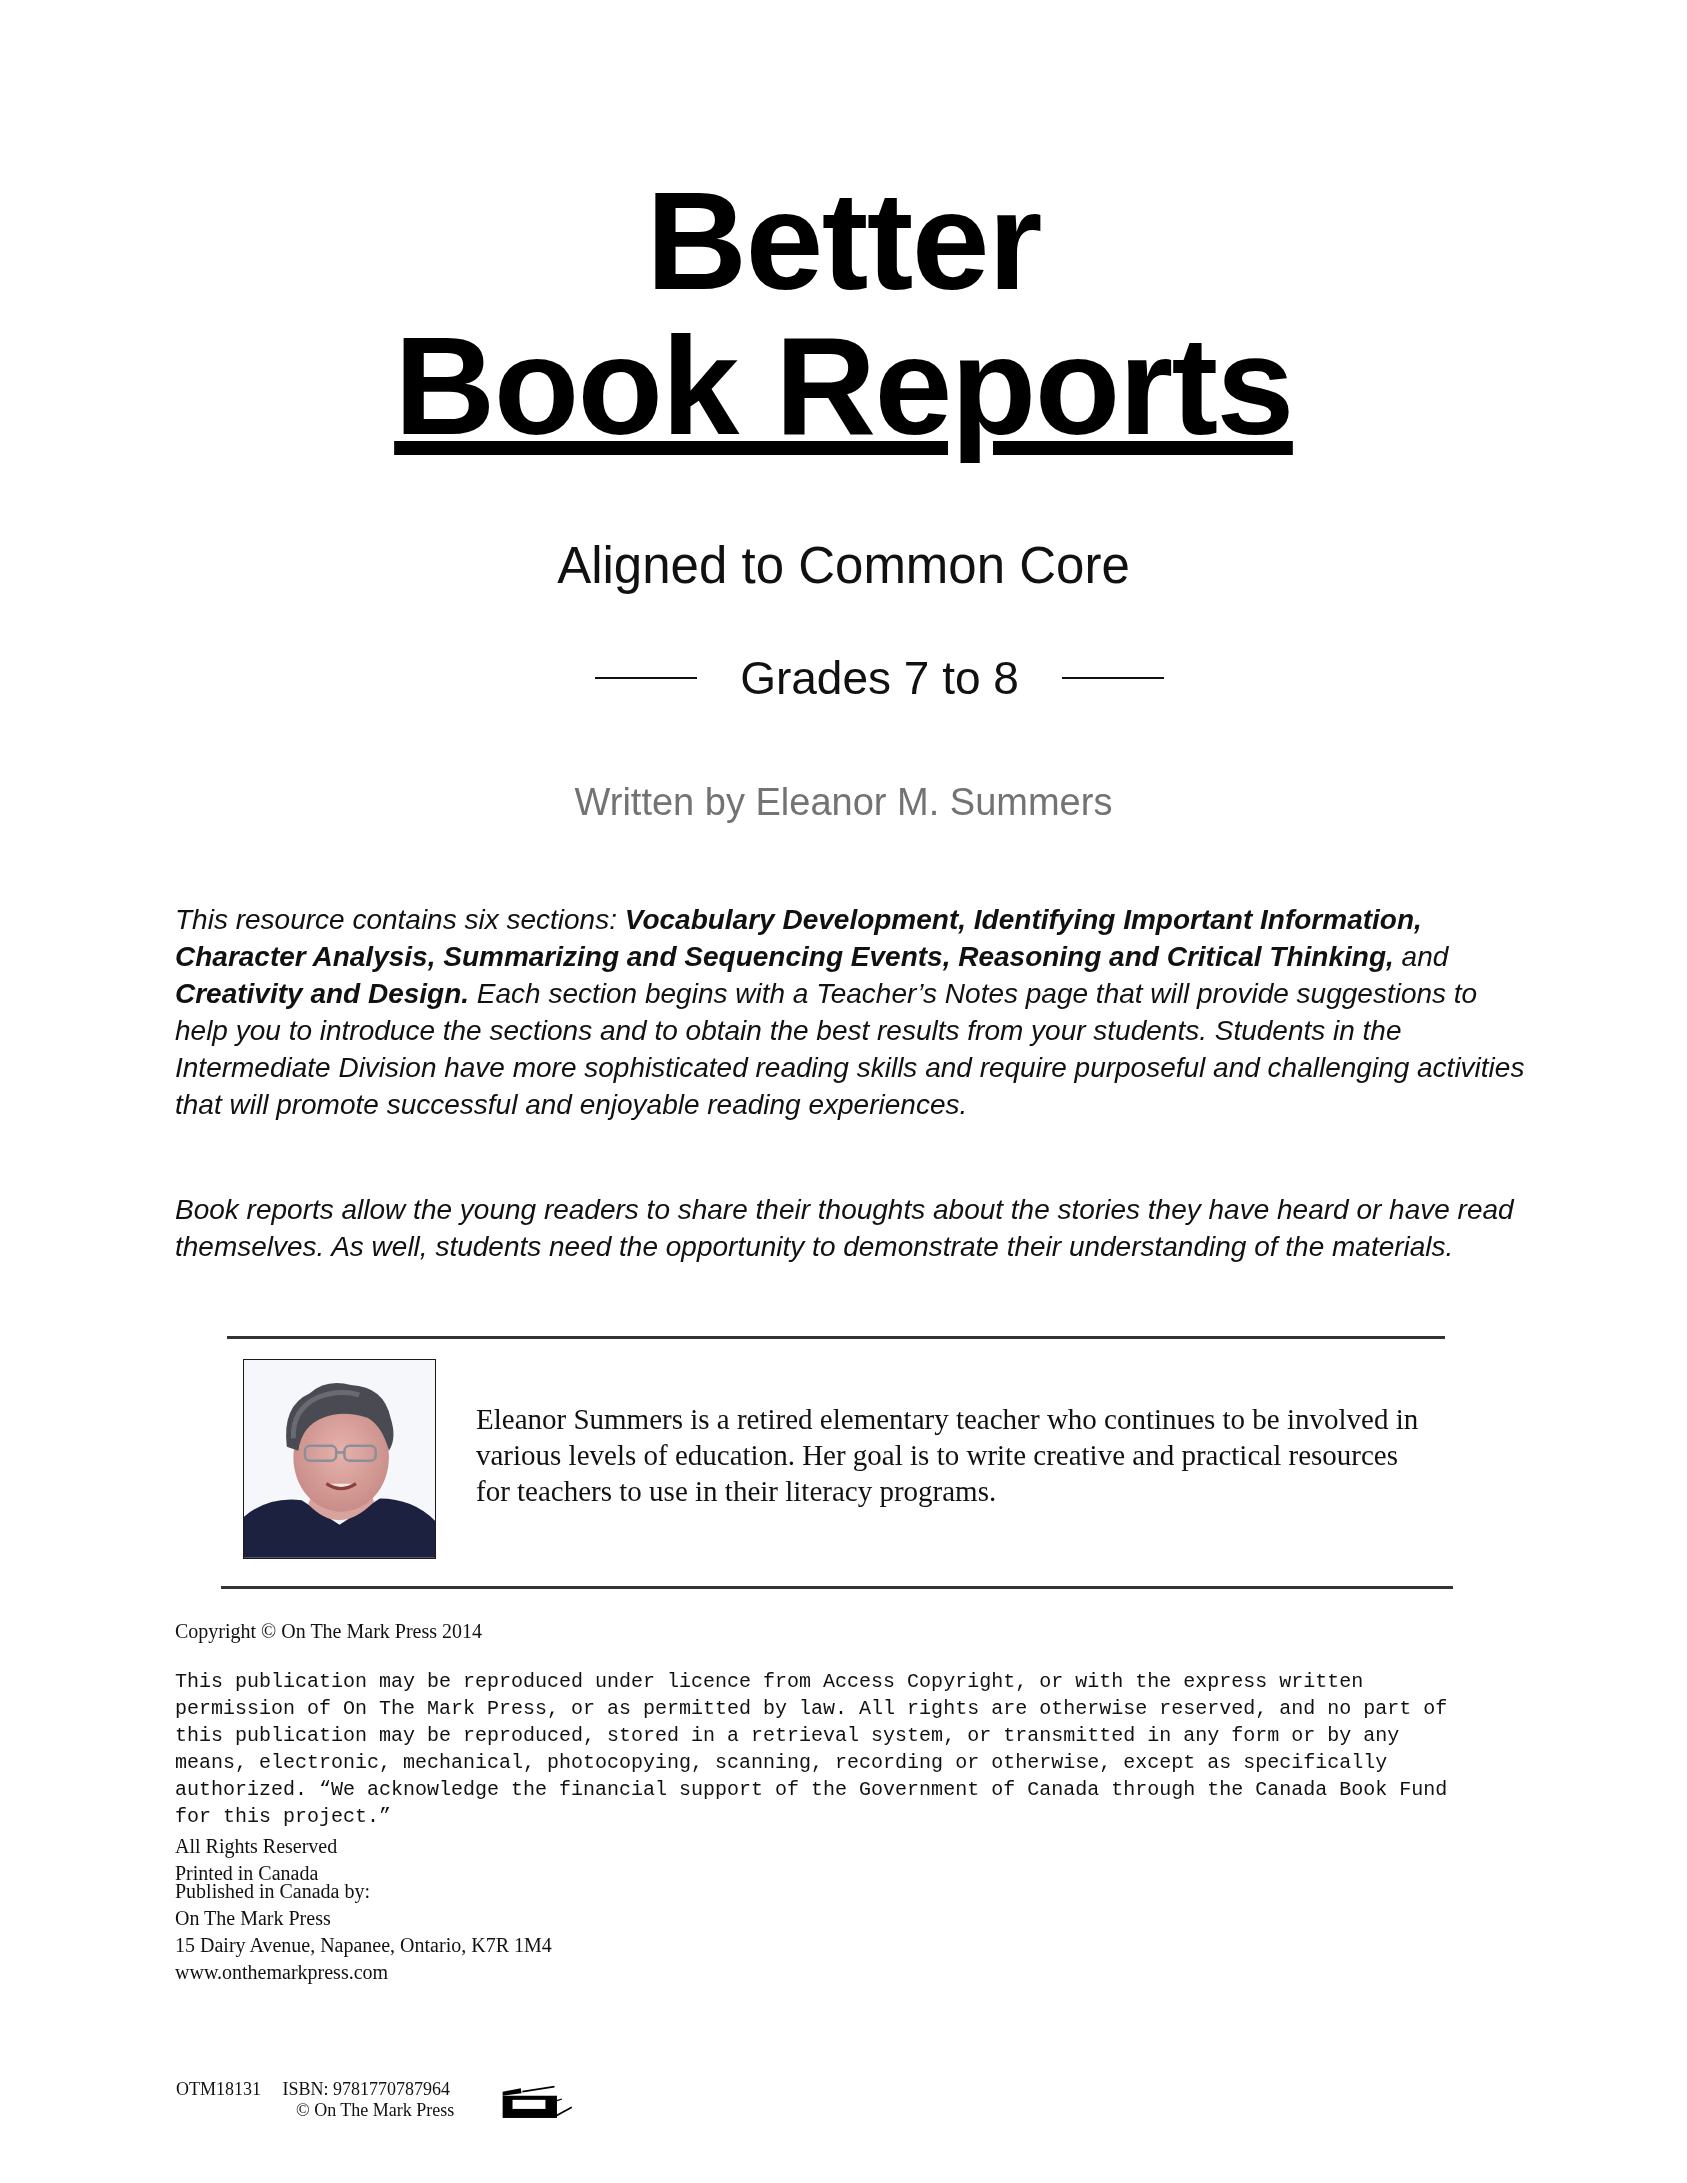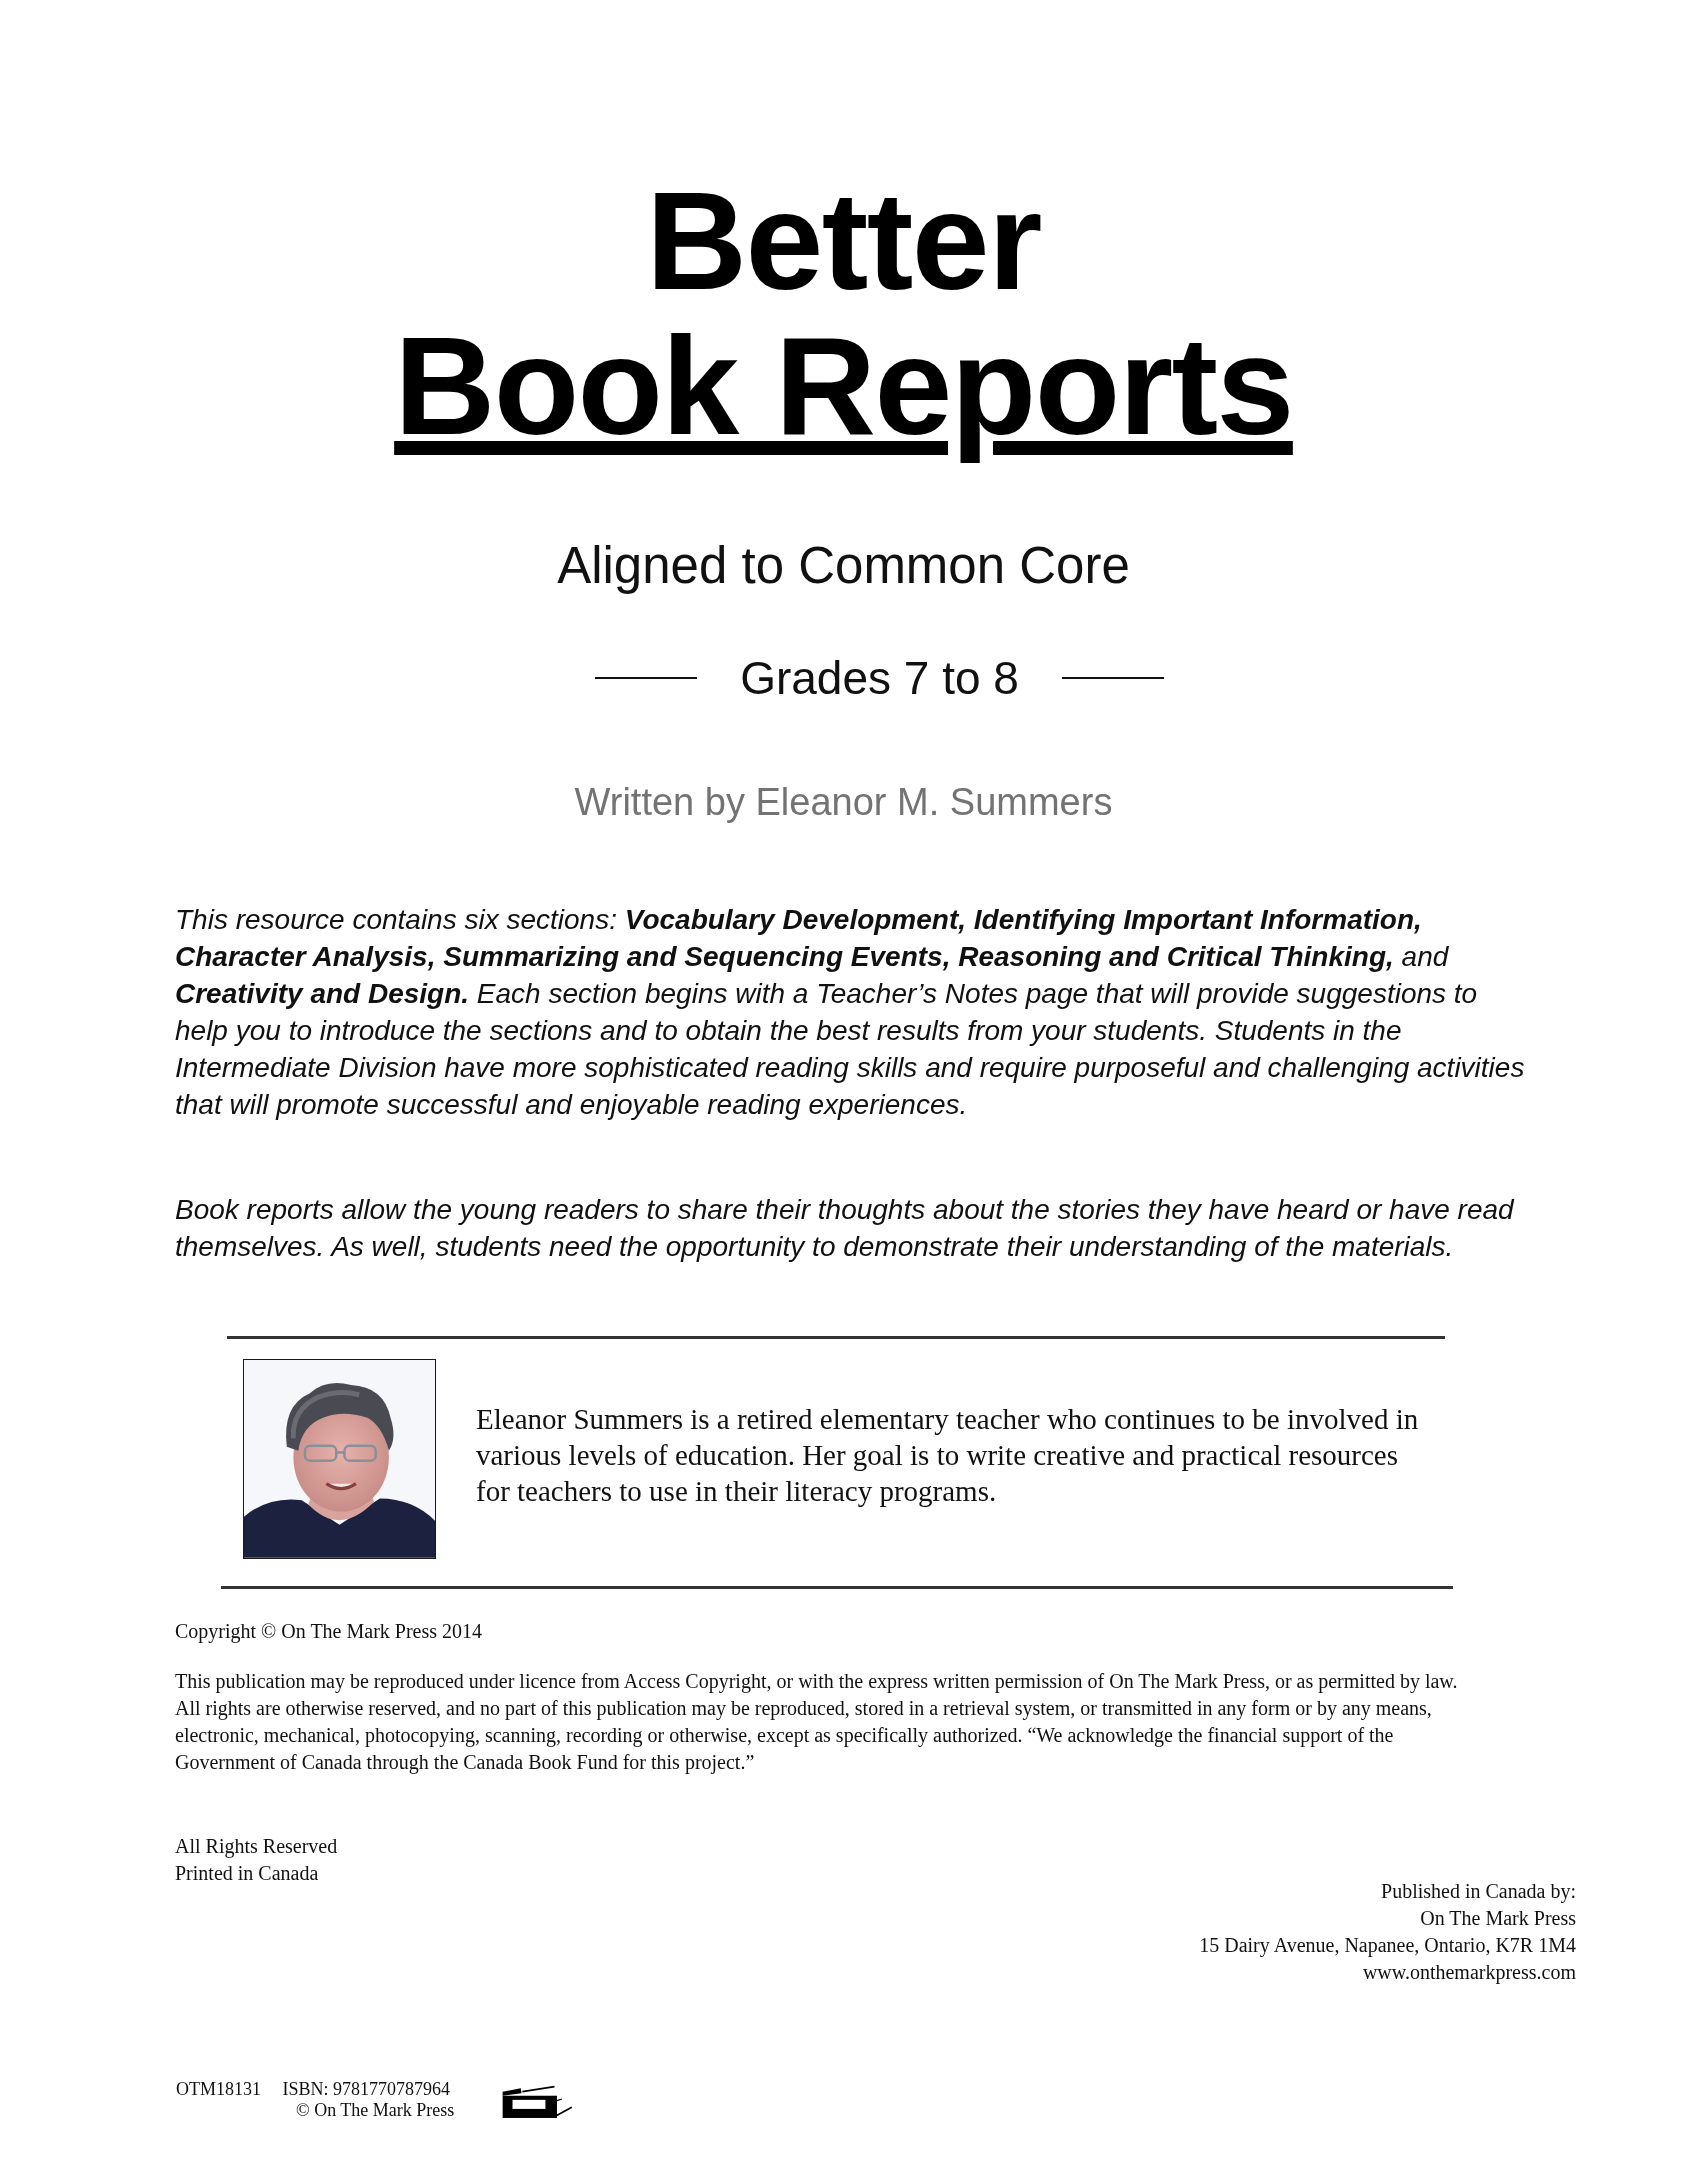--- a/index.html
+++ b/index.html
@@ -28,23 +28,23 @@
   .rule { height: 2.5px; background: #333; }
   .rule-top { top: 1336px; left: 227px; width: 1218px; }
   .rule-bottom { top: 1586px; left: 221px; width: 1232px; }
 
   .photo { left: 243px; top: 1359px; width: 191px; height: 198px; border: 1.6px solid #1a1a1a; overflow: hidden; background: #f7f8fb; }
   .bio { left: 476px; top: 1401px; width: 956px; font-size: 29px; line-height: 36px; color: #111; }
   .bio b { font-weight: 400; }
 
   .legal { left: 175px; width: 1401px; font-size: 20px; line-height: 27px; color: #111; }
   .copyright-line { top: 1618px; }
-  .legal-para { top: 1668px; }
+  .legal-para { top: 1668px; font-family: Liberation Mono, monospace; }
   .rights { top: 1801px; margin-top: 32px; }
-  .publisher { top: 1878px; text-align: right; }
+  .publisher { top: 1878px; }
 
   .footer-code { left: 176px; top: 2079px; font-size: 18px; line-height: 21.4px; color: #111; }
   .footer-code .row2 { padding-left: 120px; }
   .footer-code span.gap { display: inline-block; width: 21.4px; }
   .copier { left: 501px; top: 2085px; width: 79px; height: 33px; }
 </style>
 </head>
 <body>
 
 <div class="abs title title-1 sans">Better</div>

